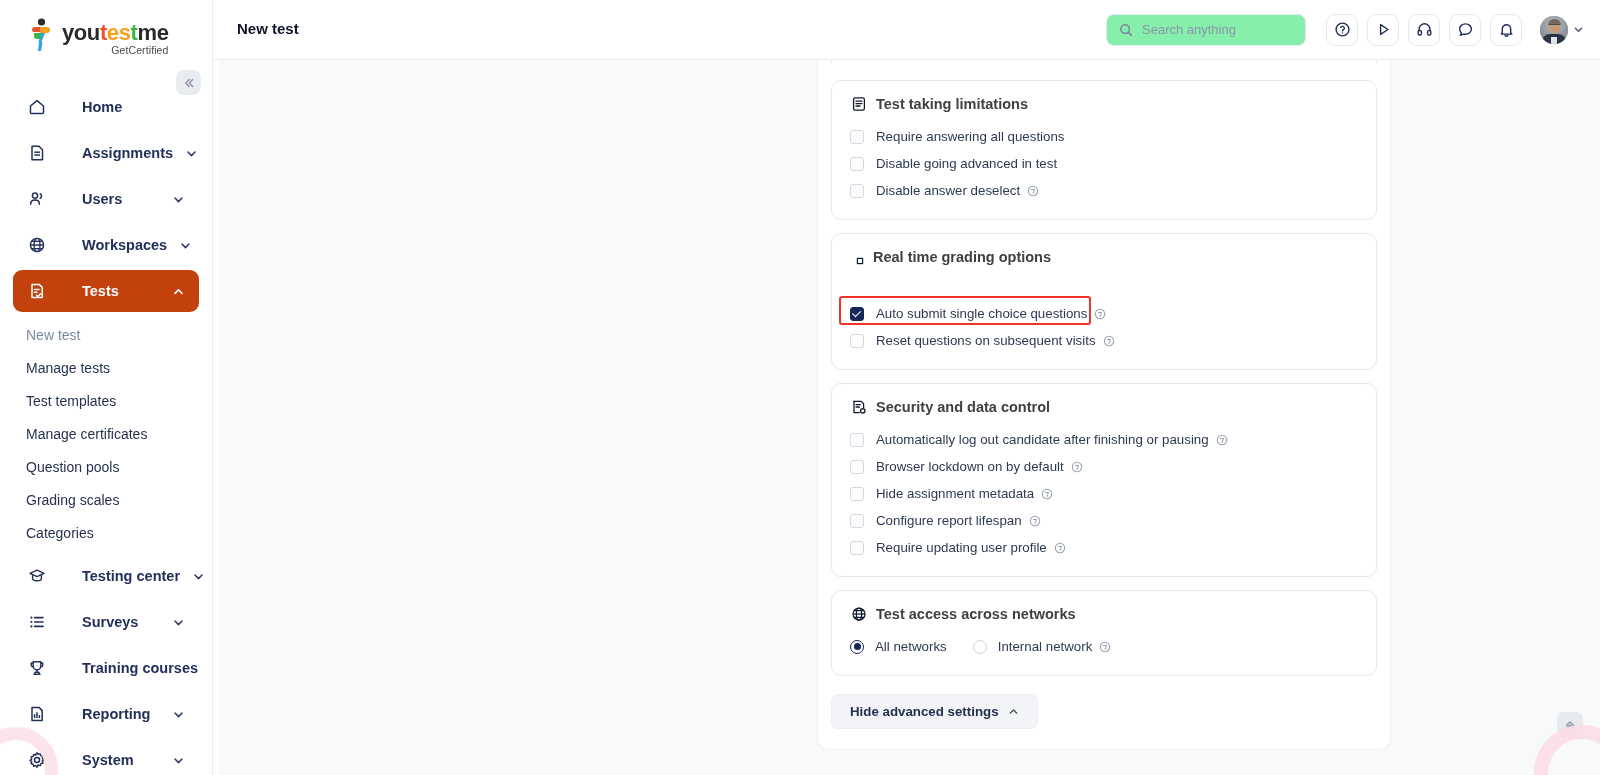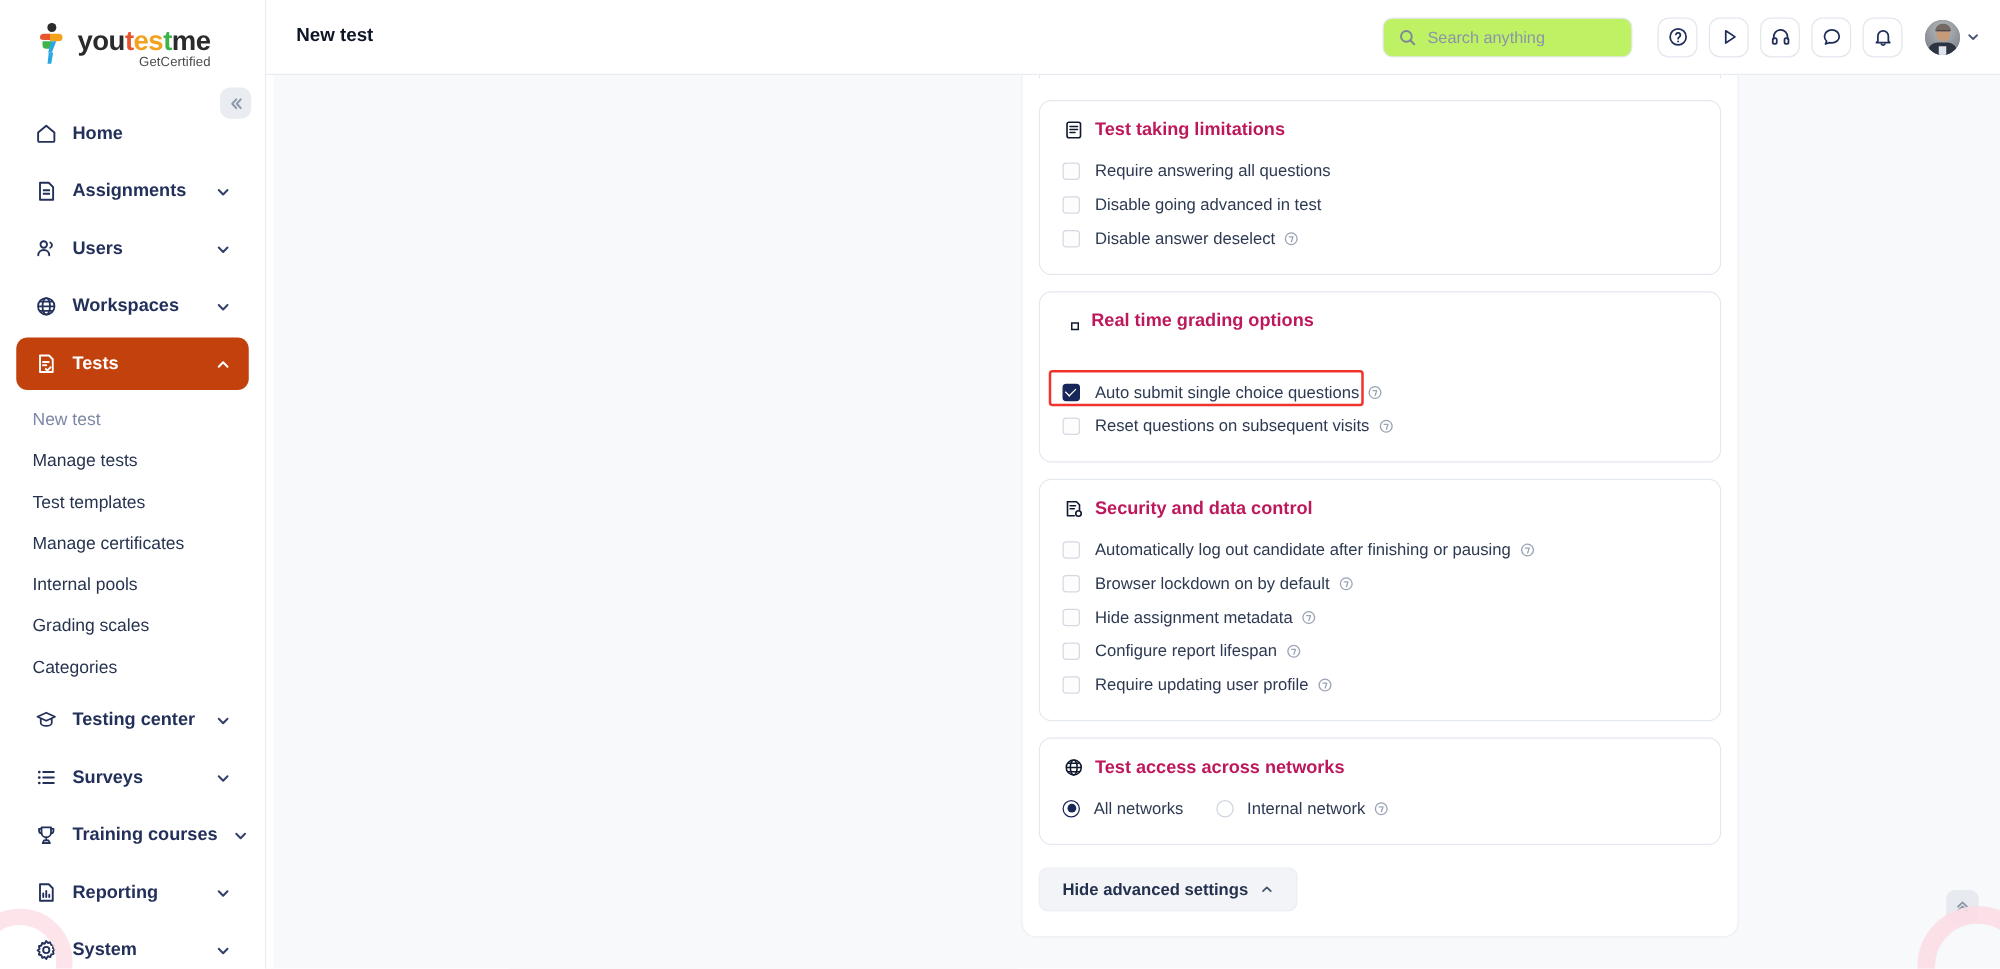--- a/index.html
+++ b/index.html
@@ -45,21 +45,21 @@
     font-size: 12px; cursor: pointer; border: none;
   }
   .nav { margin-top: 24px; }
   .nav-item {
     display: flex; align-items: center; gap: 12px;
     height: 42px; margin: 4px 13px; padding: 0 14px;
     border-radius: 9px; cursor: pointer;
     color: #22305a; font-size: 14.5px; font-weight: 600;
   }
   .nav-item .ico { width: 19px; height: 19px; display: flex; align-items: center; justify-content: center; flex: 0 0 19px; }
-  .nav-item .lbl { flex: 1 1 auto; white-space: nowrap; }
+  .nav-item .lbl { flex: 1 1 auto; white-space: nowrap; margin-left: 24px; }
   .nav-item .chev { width: 14px; height: 14px; color: #33406b; display: flex; align-items: center; justify-content: center; }
   .nav-item.active { background: #c2410c; color: #ffffff; }
   .nav-item.active .chev { color: #ffffff; }
   .sub-item {
     font-size: 14px; color: #26334f; font-weight: 400;
     padding: 0 0 0 26px; height: 33px; display: flex; align-items: center;
     cursor: pointer; white-space: nowrap;
   }
   .sub-item.current { color: #7d87a6; }
   .sidebar-deco {
@@ -73,21 +73,21 @@
   .topbar {
     height: 60px; background: #ffffff; border-bottom: 1px solid #e9edf3;
     display: flex; align-items: center; padding: 0 16px 0 24px; flex: 0 0 60px;
   }
   .title-block { flex: 1 1 auto; min-width: 0; }
   .title-main { font-size: 15px; font-weight: 700; color: #0d1526; line-height: 1.25; }
   .title-sub { font-size: 12.5px; color: #7c869e; margin-top: 3px; }
   .search {
     width: 200px; height: 32px; border: 1px solid #e3e8ef; border-radius: 8px;
     display: flex; align-items: center; gap: 9px; padding: 0 12px;
-    background: #bef264; margin-right: 20px; flex: 0 0 auto;
+    background: #86efac; margin-right: 20px; flex: 0 0 auto;
   }
   .search input {
     border: none; outline: none; font-size: 13px; color: #6a7governing;
     width: 100%; background: transparent;
     font-family: "Liberation Sans", sans-serif; color: #5d6舞880;
   }
   .search input { color: #6b7589; }
   .search input::placeholder { color: #8b94a8; }
   .icon-btns { display: flex; align-items: center; gap: 9px; }
   .icon-btn {
@@ -117,21 +117,21 @@
     border-radius: 12px; padding: 16px 13px 20px 13px;
   }
 
   .panel {
     border: 1px solid #e4e9f0; border-radius: 10px;
     background: #ffffff; margin-bottom: 13px; padding: 14px 18px 15px 18px;
   }
   .panel.stub { height: 24px; padding: 0; margin-bottom: 17px; border-bottom: none; border-radius: 10px 10px 0 0; }
   .panel-head {
     display: flex; align-items: center; gap: 9px;
-    font-size: 14.5px; font-weight: 700; color: #be185d; margin-bottom: 11px;
+    font-size: 14.5px; font-weight: 700; color: #404040; margin-bottom: 11px;
   }
   .panel-head .ph-ico { width: 17px; height: 17px; display: flex; align-items: center; justify-content: center; color: #101a2e; flex: 0 0 17px; }
   .opt-row {
     display: flex; align-items: center; gap: 0;
     height: 27px; font-size: 13.3px; color: #2d3a52;
   }
   .cb {
     width: 14px; height: 14px; border: 1.3px solid #d3d9e3; border-radius: 3px;
     background: #fdfdfe; flex: 0 0 14px; margin-right: 12px; cursor: pointer;
   }
@@ -293,21 +293,21 @@
               <path d="M3 8.4 L6.5 4.8 L10 8.4"></path>
             </svg>
         </span>
       </div>
 
       <div style="margin-top:6px;">
         <div class="sub-item current">New test</div>
         <div class="sub-item">Manage tests</div>
         <div class="sub-item">Test templates</div>
         <div class="sub-item">Manage certificates</div>
-        <div class="sub-item">Internal pools</div>
+        <div class="sub-item">Question pools</div>
         <div class="sub-item">Grading scales</div>
         <div class="sub-item">Categories</div>
       </div>
 
       <div class="nav-item" style="margin-top:6px;">
         <span class="ico">
           <svg width="18" height="18" viewBox="0 0 18 18" fill="none" stroke="#22305a" stroke-width="1.4" stroke-linejoin="round">
               <path d="M9 3.2 L16 6.4 L9 9.6 L2 6.4 Z"></path>
               <path d="M4.6 8 v3.4 c0 1.3 2 2.3 4.4 2.3 s4.4-1 4.4-2.3 V8"></path>
             </svg>

